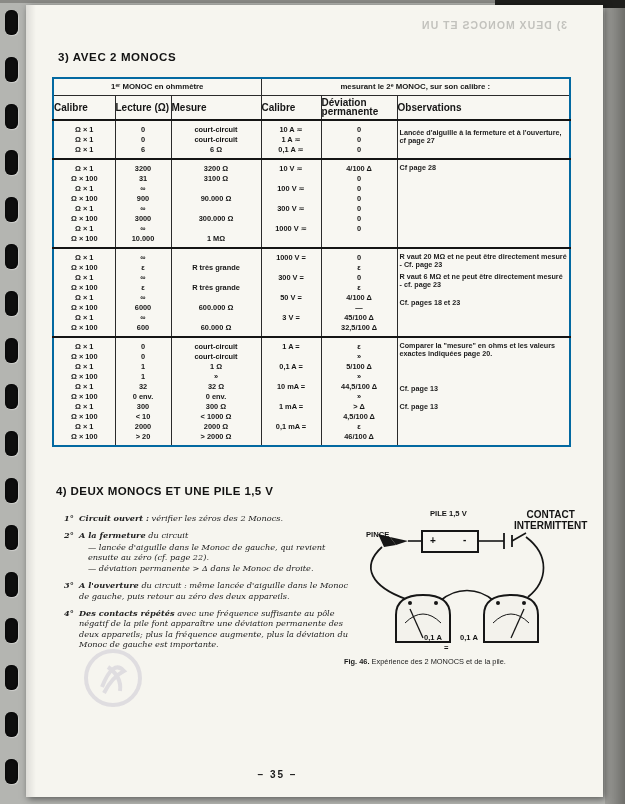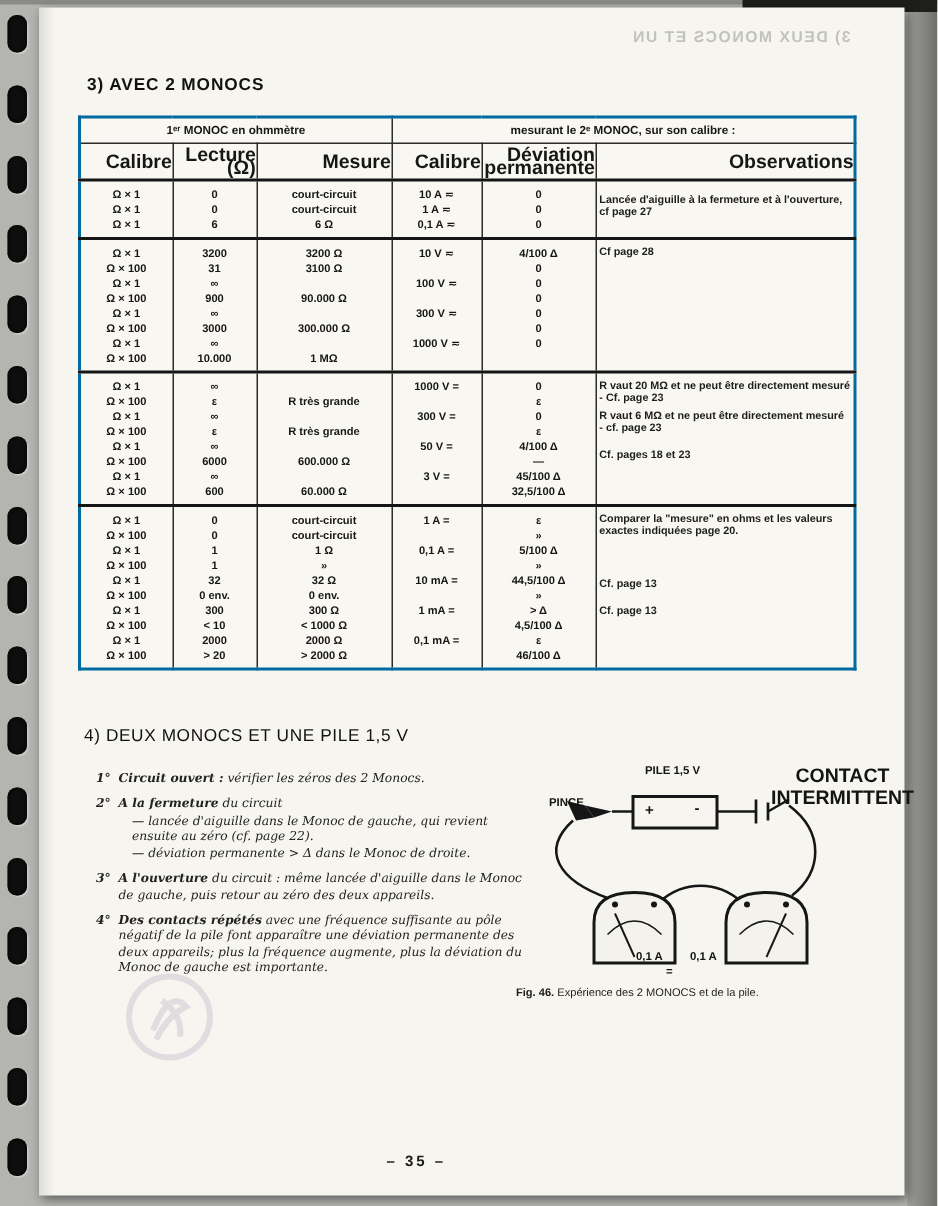--- a/index.html
+++ b/index.html
@@ -26,47 +26,47 @@
     letter-spacing:1px; white-space:nowrap; }
 
   .title { position:absolute; left:32px; top:46px; font-size:11.5px; font-weight:bold;
     letter-spacing:.6px; color:#121212; }
 
   
   .maintable { position:absolute; left:26px; top:72px; width:517px;
     border-collapse:collapse; table-layout:fixed; border:2px solid #0369a1; background:#f8f7f2; }
   .maintable th, .maintable td { border:1px solid #2b2b2b; color:#161616; }
   .ghd { height:17px; font-size:7.8px; font-weight:bold; text-align:center; }
-  .chd { height:25px; font-size:13px; font-weight:bold; text-align:right; line-height:9px; }
+  .chd { height:25px; font-size:10px; font-weight:bold; text-align:left; line-height:9px; }
   .maintable tbody td { border-top:2px solid #151515; vertical-align:top; padding:4px 2px 3px; }
   .ln { height:10px; line-height:10px; font-size:7.4px; font-weight:bold;
     text-align:center; white-space:nowrap; }
   td.colobs { padding:4px 5px 3px; }
   .obs { font-size:7.2px; line-height:8.4px; font-weight:bold; color:#1d1d1d; }
   .obs-1-1 { margin-top:4px; }
   .obs-3-2 { margin-top:3px; }
   .obs-3-3 { margin-top:9px; }
   .obs-4-2 { margin-top:26px; }
   .obs-4-3 { margin-top:10px; }
 
   
-  .heading4 { position:absolute; left:30px; top:480px; font-size:11.5px; font-weight:normal;
+  .heading4 { position:absolute; left:30px; top:480px; font-size:11.5px; font-weight:bold;
     letter-spacing:.4px; color:#121212; }
   .list { position:absolute; left:38px; top:508px; width:290px;
     font-family:"DejaVu Serif","Liberation Serif",serif; font-style:italic;
     font-size:8.2px; line-height:10.3px; color:#222; }
   .item { position:relative; padding-left:15px; margin-bottom:7px; }
   .item .num { position:absolute; left:0; font-weight:bold; }
   .lead { font-weight:bold;text-align:right; }
   .sub { padding-left:9px; margin-top:1px; }
 
   
   .figure { position:absolute; left:318px; top:502px; width:252px; height:152px; }
   .figlabel { position:absolute; font-size:7.6px; font-weight:bold; color:#141414; white-space:nowrap; }
-  .figlabel.small { font-size:13px; }
+  .figlabel.small { font-size:10px; }
   .batt-sign { position:absolute; font-size:10px; font-weight:bold; color:#111; }
   .figcaption { position:absolute; left:318px; top:652px; width:252px;
     font-size:7.4px; color:#1c1c1c; line-height:9px; }
   .figcaption b { font-weight:bold; }
 
   .watermark { position:absolute; left:56px; top:642px; width:62px; height:62px; opacity:.55; }
 
   .pagenum { position:absolute; left:0; width:503px; top:764px; text-align:center;
     font-size:10px; font-weight:bold; letter-spacing:2px; color:#1a1a1a; }
 </style>

